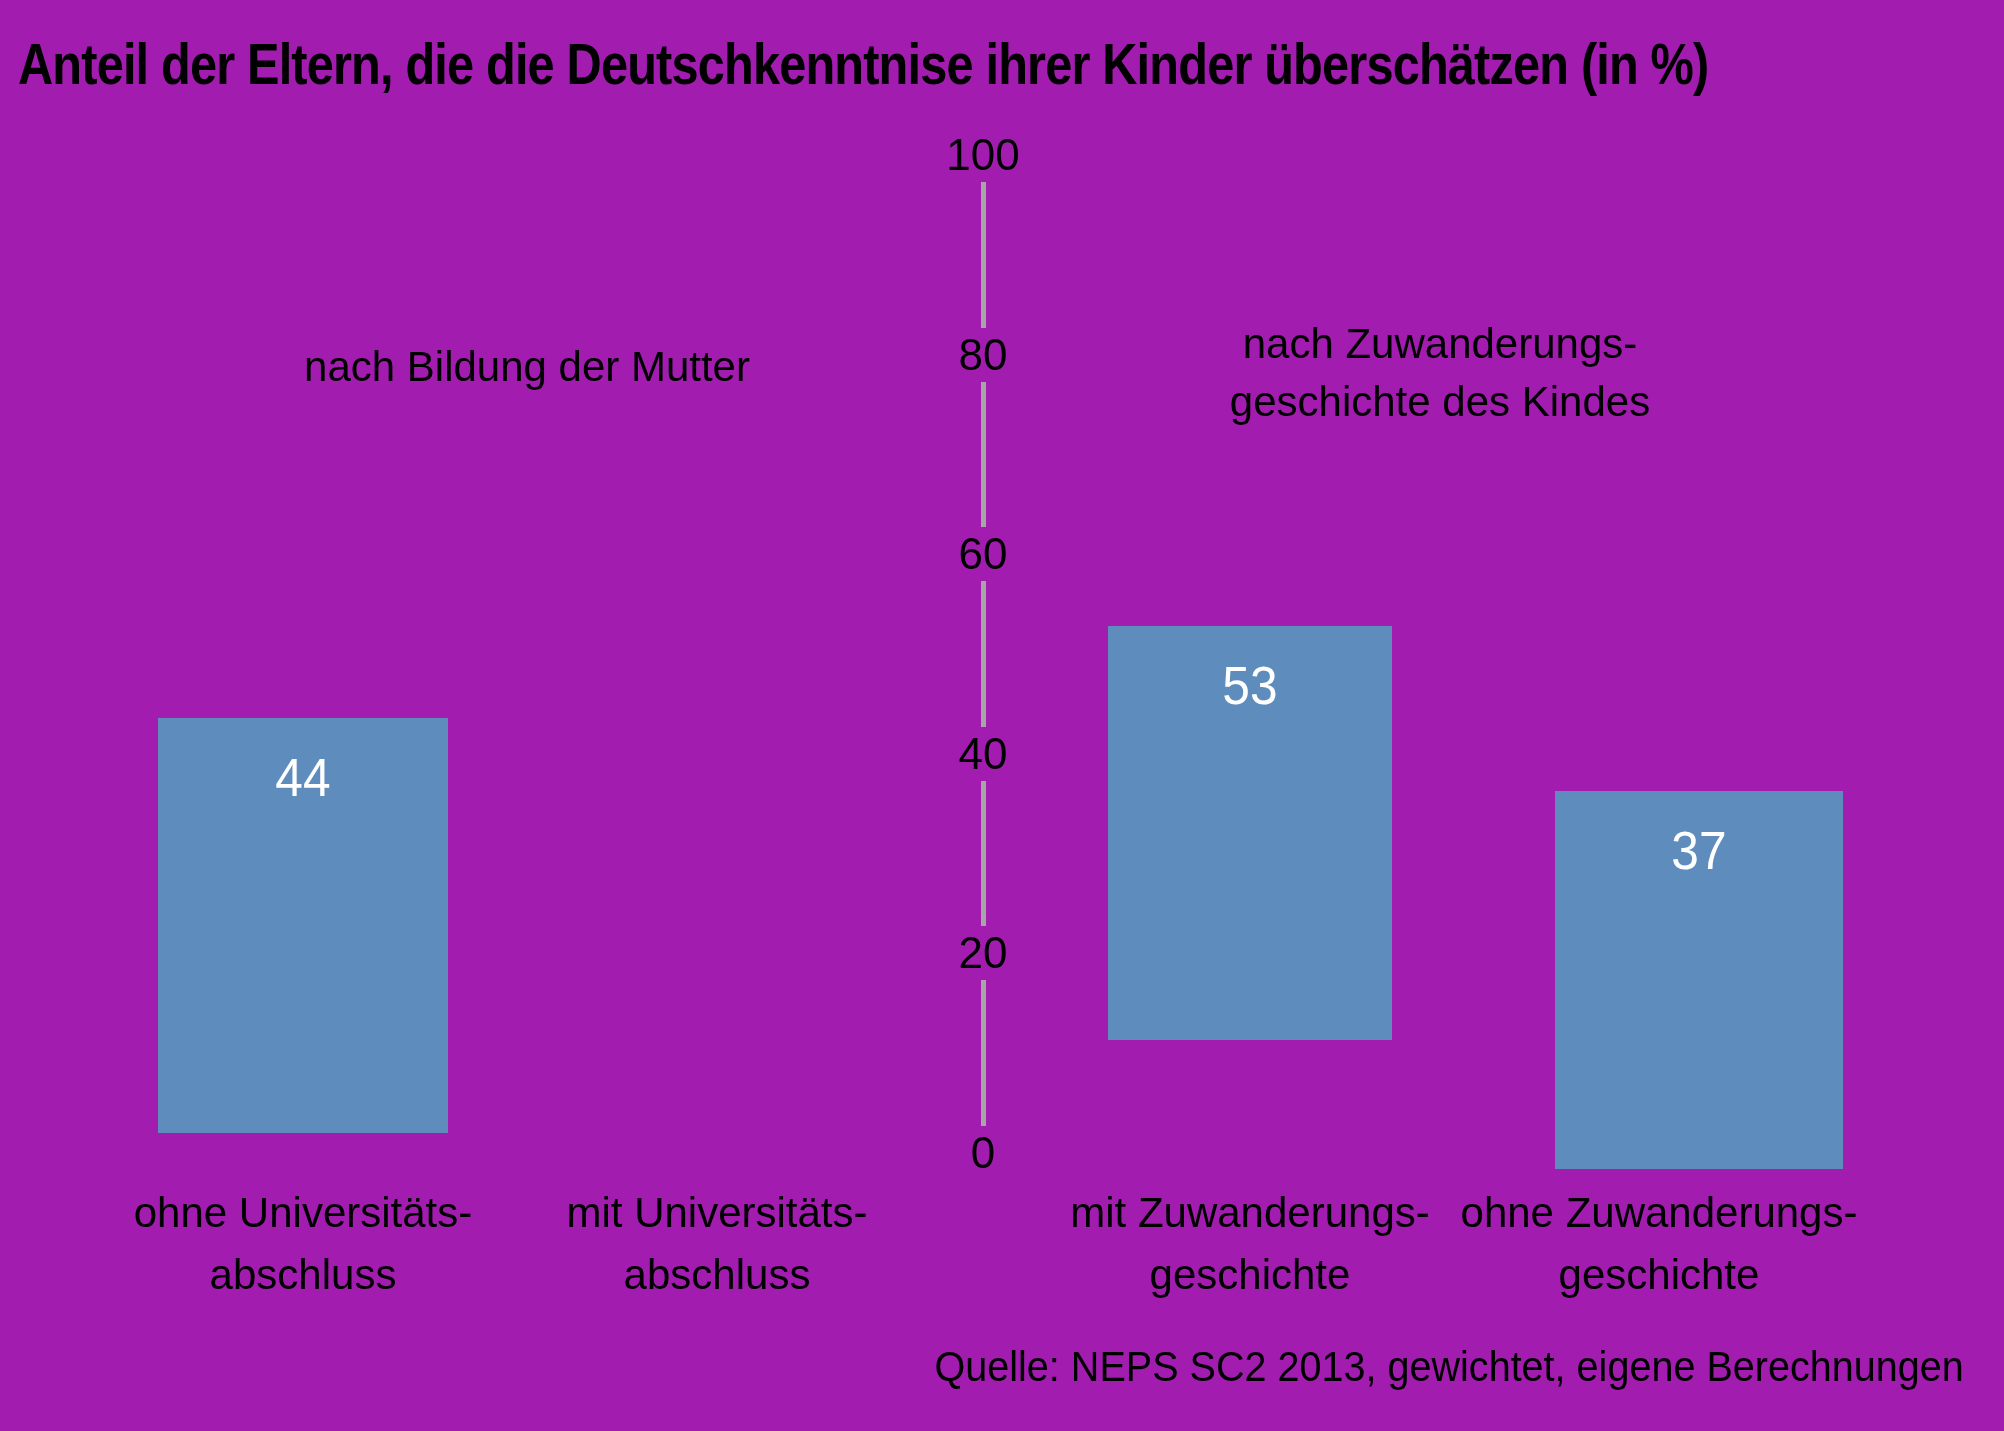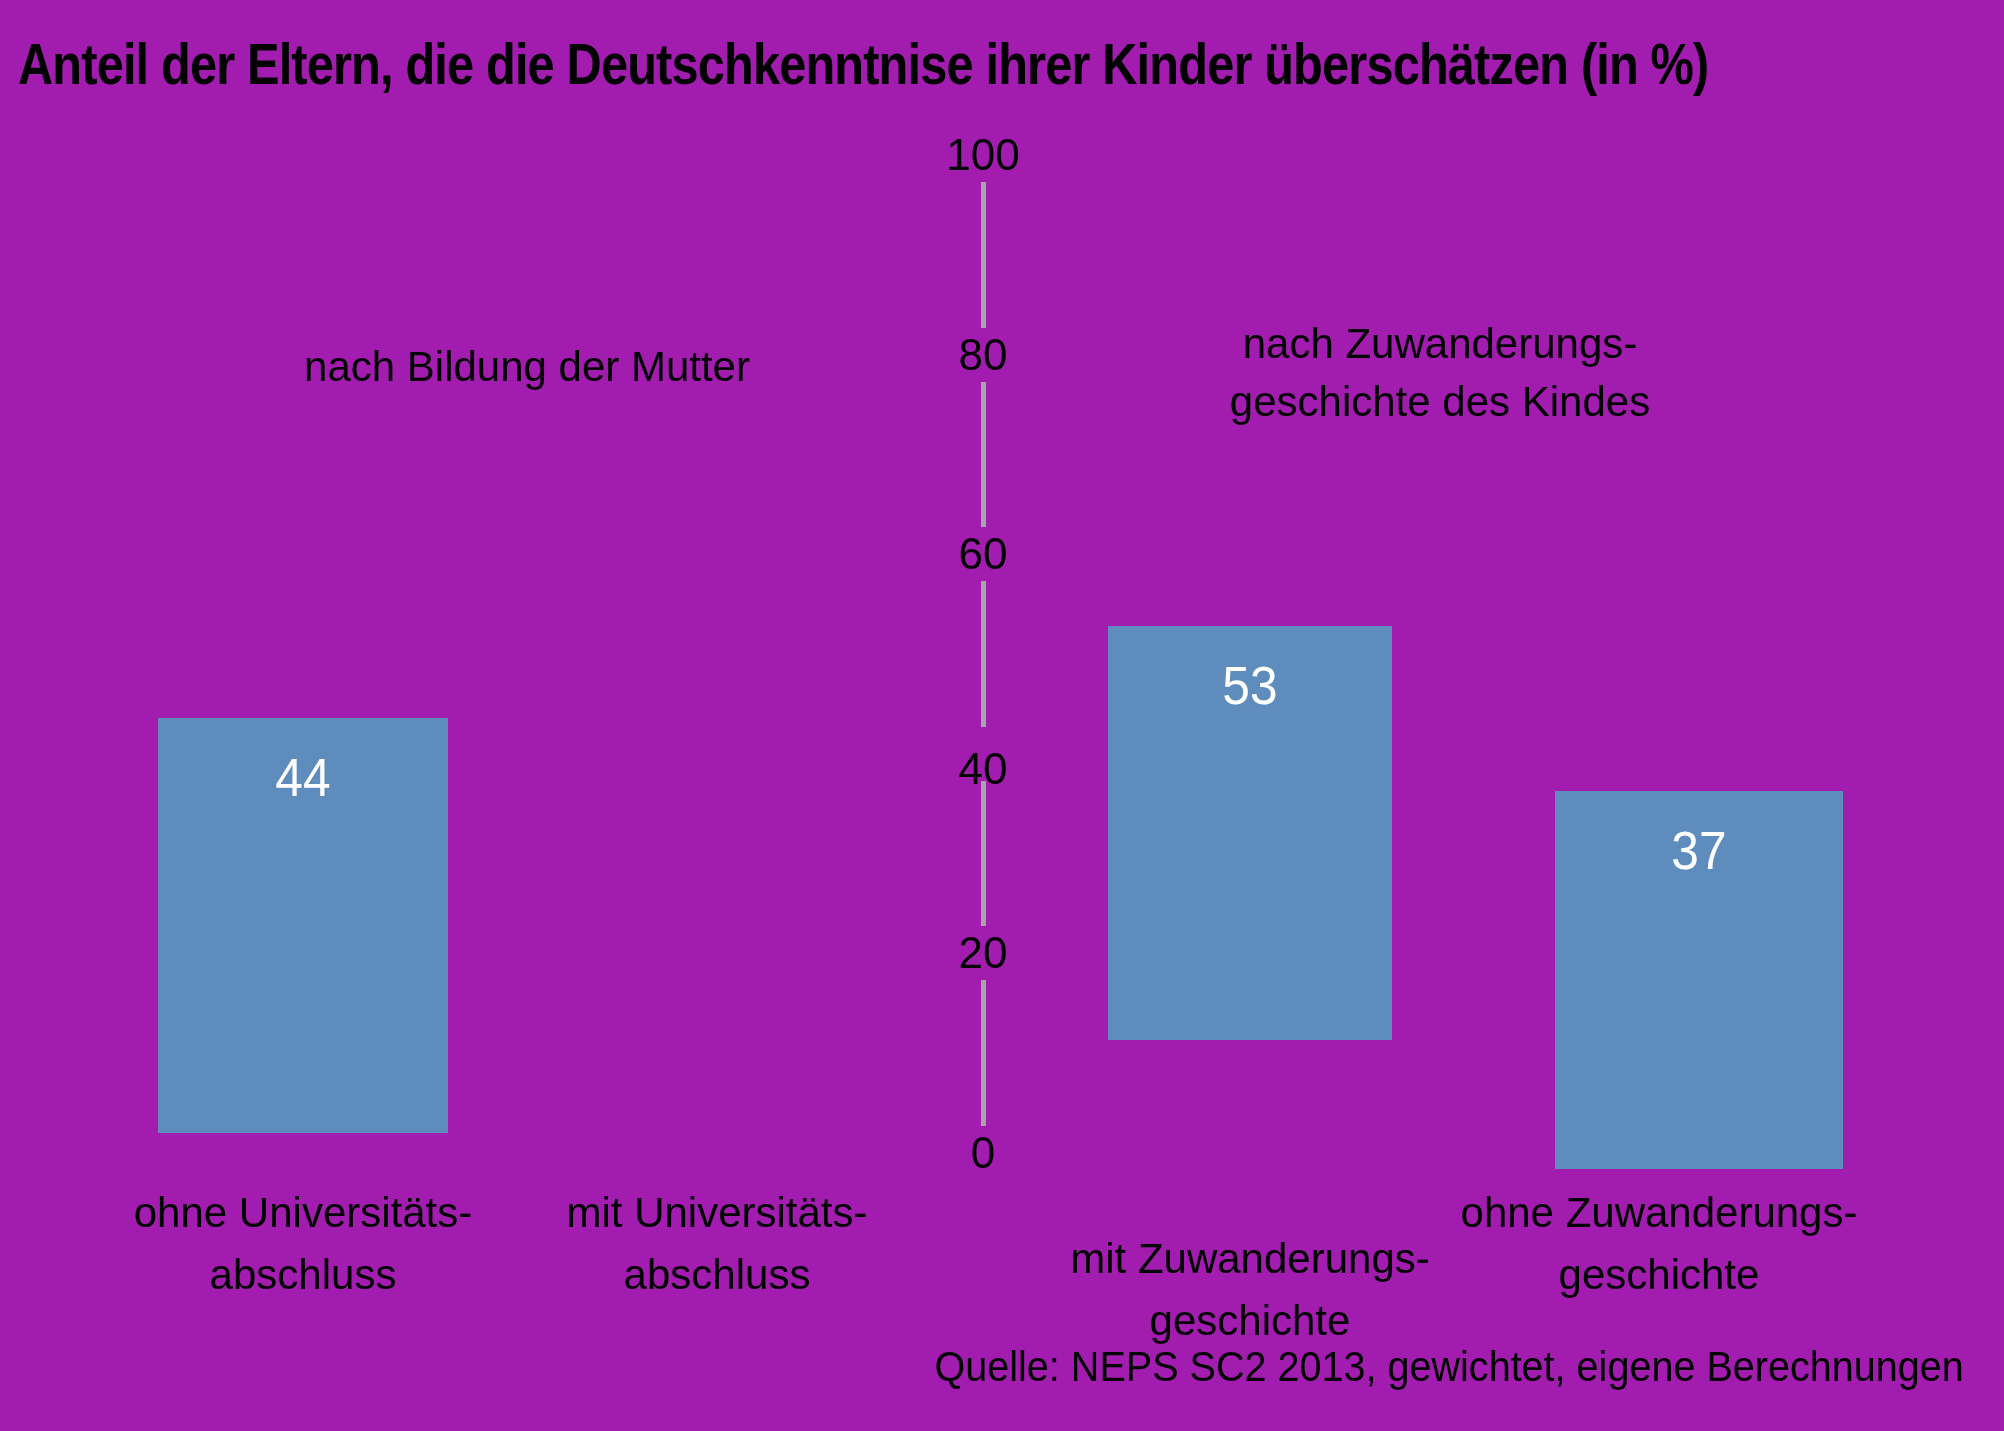--- a/index.html
+++ b/index.html
@@ -93,21 +93,21 @@
     <div>geschichte des Kindes</div>
   </div>
 
   <div id="axis-layer">
       <span class="tick-label" style="left: 983px; top: 155px;">100</span>
       <div class="axis-segment" style="left: 981px; top: 182px; height: 145.6px;"></div>
       <span class="tick-label" style="left: 983px; top: 354.6px;">80</span>
       <div class="axis-segment" style="left: 981px; top: 381.6px; height: 145.6px;"></div>
       <span class="tick-label" style="left: 983px; top: 554.2px;">60</span>
       <div class="axis-segment" style="left: 981px; top: 581.2px; height: 145.6px;"></div>
-      <span class="tick-label" style="left: 983px; top: 753.8px; margin-top: 15px;">40</span>
+      <span class="tick-label" style="left: 983px; top: 753.8px;">40</span>
       <div class="axis-segment" style="left: 981px; top: 780.8px; height: 145.6px;"></div>
       <span class="tick-label" style="left: 983px; top: 953.4px;">20</span>
       <div class="axis-segment" style="left: 981px; top: 980.4px; height: 145.6px;"></div>
       <span class="tick-label" style="left: 983px; top: 1153px;">0</span>
     </div>
 
   <div class="bar" id="bar-0" style="left: 158px; width: 290px; top: 718px; height: 415px;">
     <span class="bar-value">44</span>
   </div>
   <div class="bar" id="bar-2" style="left: 1108px; width: 284px; top: 626px; height: 414px;">
@@ -118,21 +118,21 @@
   </div>
 
   <div class="cat-label" id="cat-0" style="left: 303px; top: 1182px;">
     <div>ohne Universitäts-</div>
     <div>abschluss</div>
   </div>
   <div class="cat-label" id="cat-1" style="left: 717px; top: 1182px;">
     <div>mit Universitäts-</div>
     <div>abschluss</div>
   </div>
-  <div class="cat-label" id="cat-2" style="left: 1250px; top: 1228px;">
+  <div class="cat-label" id="cat-2" style="left: 1250px; top: 1182px;">
     <div>mit Zuwanderungs-</div>
     <div>geschichte</div>
   </div>
   <div class="cat-label" id="cat-3" style="left: 1659px; top: 1182px;">
     <div>ohne Zuwanderungs-</div>
     <div>geschichte</div>
   </div>
 
   <div class="source-note">Quelle: NEPS SC2 2013, gewichtet, eigene Berechnungen</div>
 

